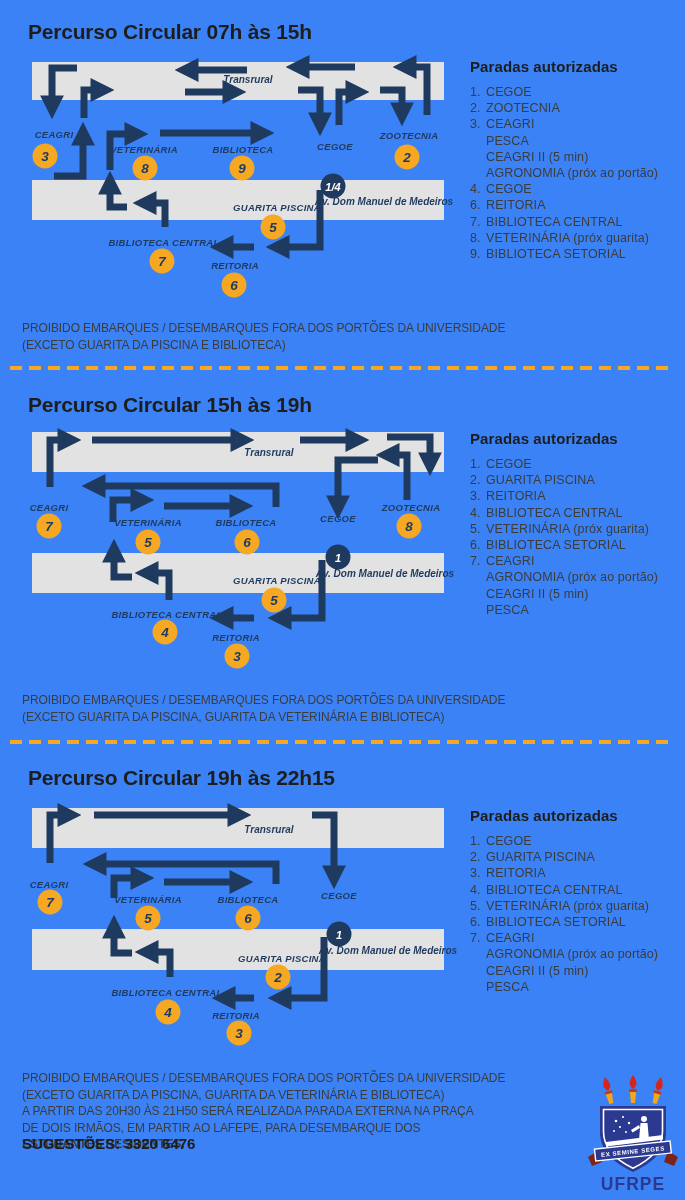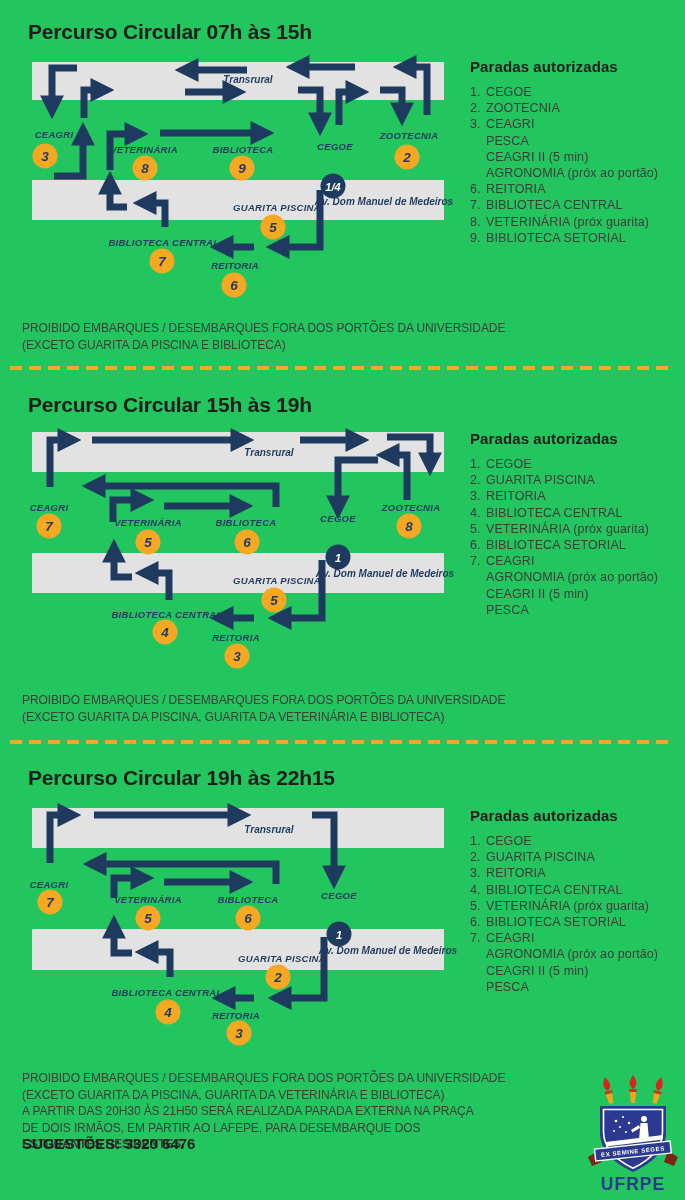--- a/index.html
+++ b/index.html
@@ -1,16 +1,16 @@
 <!DOCTYPE html>
 <html><head>
 <meta charset="utf-8">
 <style>
   html,body{margin:0;padding:0;background:#ffffff;}
-  .page{position:relative;width:685px;height:1200px;background:#22c55e;overflow:hidden;
+  .page{position:relative;width:685px;height:1200px;background:#3b82f6;overflow:hidden;
         font-family:"Liberation Sans",sans-serif;}
   .title{position:absolute;left:28px;margin:0;font-size:21px;font-weight:bold;
          color:#1d1d1b;letter-spacing:-0.2px;white-space:nowrap;}
   .diagram{position:absolute;left:22px;width:442px;font-style:italic;}
   .diagram svg{display:block;}
   .stop-label{position:absolute;transform:translate(-50%,-50%);font-size:9.5px;font-weight:bold;
               color:#1f3a5f;letter-spacing:0.3px;white-space:nowrap;}
   .stop-num{position:absolute;width:25px;height:25px;transform:translate(-50%,-50%);
             border-radius:50%;background:#f7a823;color:#1f3a5f;font-weight:bold;font-size:13.5px;
             display:flex;align-items:center;justify-content:center;}
@@ -92,20 +92,21 @@
 
   <aside class="paradas" style="top:58px">
     <h2>Paradas autorizadas</h2>
     <ul>
         <li><span class="num">1.</span><span>CEGOE</span></li>
         <li><span class="num">2.</span><span>ZOOTECNIA</span></li>
         <li><span class="num">3.</span><span>CEAGRI</span></li>
         <li class="sub"><span>PESCA</span></li>
         <li class="sub"><span>CEAGRI II (5 min)</span></li>
         <li class="sub"><span>AGRONOMIA (próx ao portão)</span></li>
+        <li><span class="num">4.</span><span>CEGOE</span></li>
         <li><span class="num">6.</span><span>REITORIA</span></li>
         <li><span class="num">7.</span><span>BIBLIOTECA CENTRAL</span></li>
         <li><span class="num">8.</span><span>VETERINÁRIA (próx guarita)</span></li>
         <li><span class="num">9.</span><span>BIBLIOTECA SETORIAL</span></li>
       </ul>
   </aside>
 
   <p class="warning" style="top:320px">
     <span>PROIBIDO EMBARQUES / DESEMBARQUES FORA DOS PORTÕES DA UNIVERSIDADE</span><br>
     <span>(EXCETO GUARITA DA PISCINA E BIBLIOTECA)</span>

